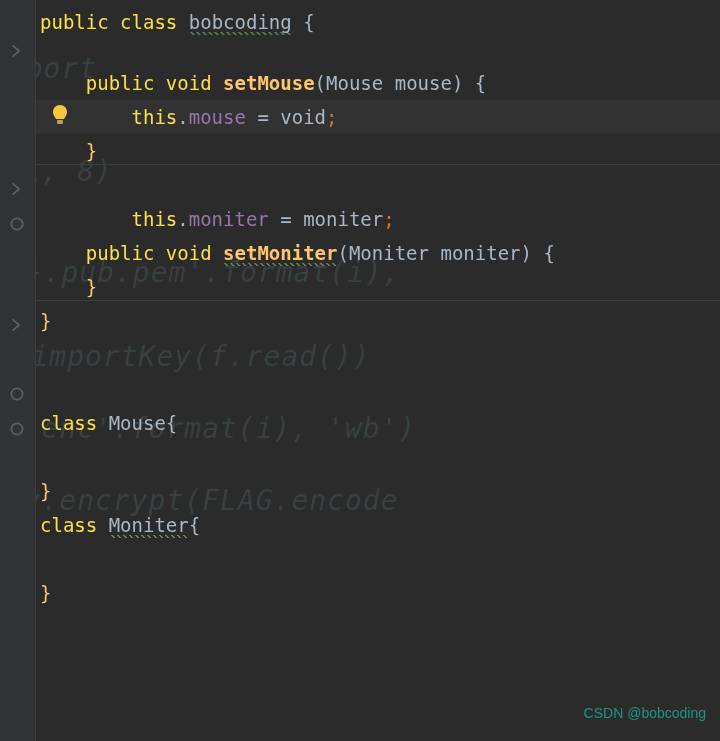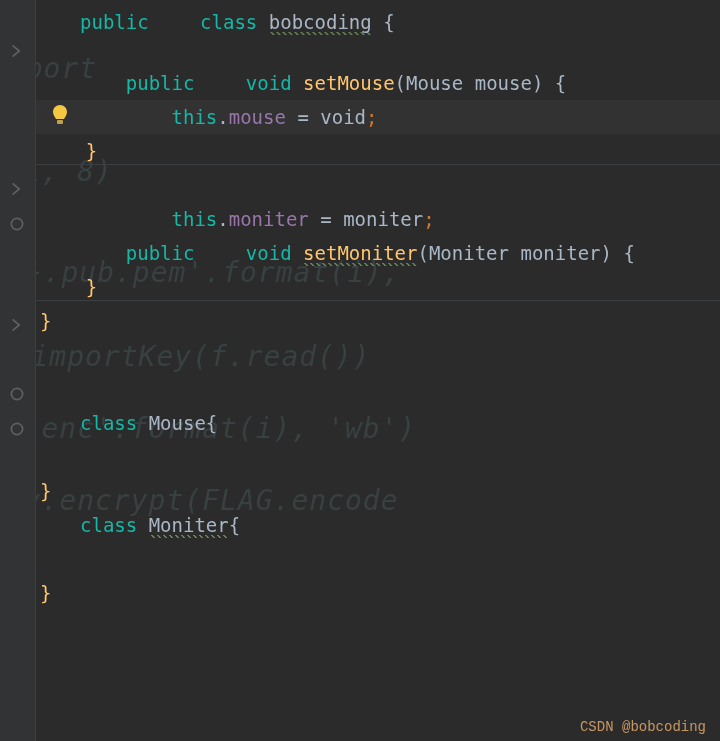--- a/index.html
+++ b/index.html
@@ -51,22 +51,22 @@
 }
 .line.first { height: 32px; line-height: 44px; padding-top: 0; }
 .highlight-line {
   position: absolute;
   left: 36px;
   right: 0;
   top: 100px;
   height: 34px;
   background: #323232;
 }
-.kw { color: #14b8a6; margin-left: 40px; }
-.method { color: #ffc66d; }
+.kw { color: #fde047; }
+.method { color: #ffc66d; font-weight: bold; }
 .paren { color: #a9b7c6; }
 .brace-yellow { color: #ffc66d; }
 .semicolon { color: #cc7832; }
 .field-highlight { background: #40402b; border: 1px solid #5b5b40; padding: 0 1px; }
 .caret { border-left: 2px solid #bbbbbb; }
 .warn-underline {
   background-image: linear-gradient(45deg, transparent 40%, #6a8759 40%, #6a8759 60%, transparent 60%);
   background-size: 6px 3px;
   background-repeat: repeat-x;
   background-position: bottom;
@@ -75,24 +75,24 @@
 .separator {
   position: absolute;
   left: 36px;
   right: 0;
   height: 1px;
   background: #3c3f41;
 }
 .watermark {
   position: absolute;
   right: 14px;
-  bottom: 6px;
-  font-family: Liberation Mono, monospace;
+  bottom: 20px;
+  font-family: Liberation Sans, sans-serif;
   font-size: 14px;
-  color: #fdba74;
+  color: #14b8a6;
   opacity: 0.75;
 }
 .bg-text {
   position: absolute;
   font-family: 'Consolas', monospace;
   font-size: 28px;
   font-style: italic;
   color: #384042;
   white-space: nowrap;
   pointer-events: none;

